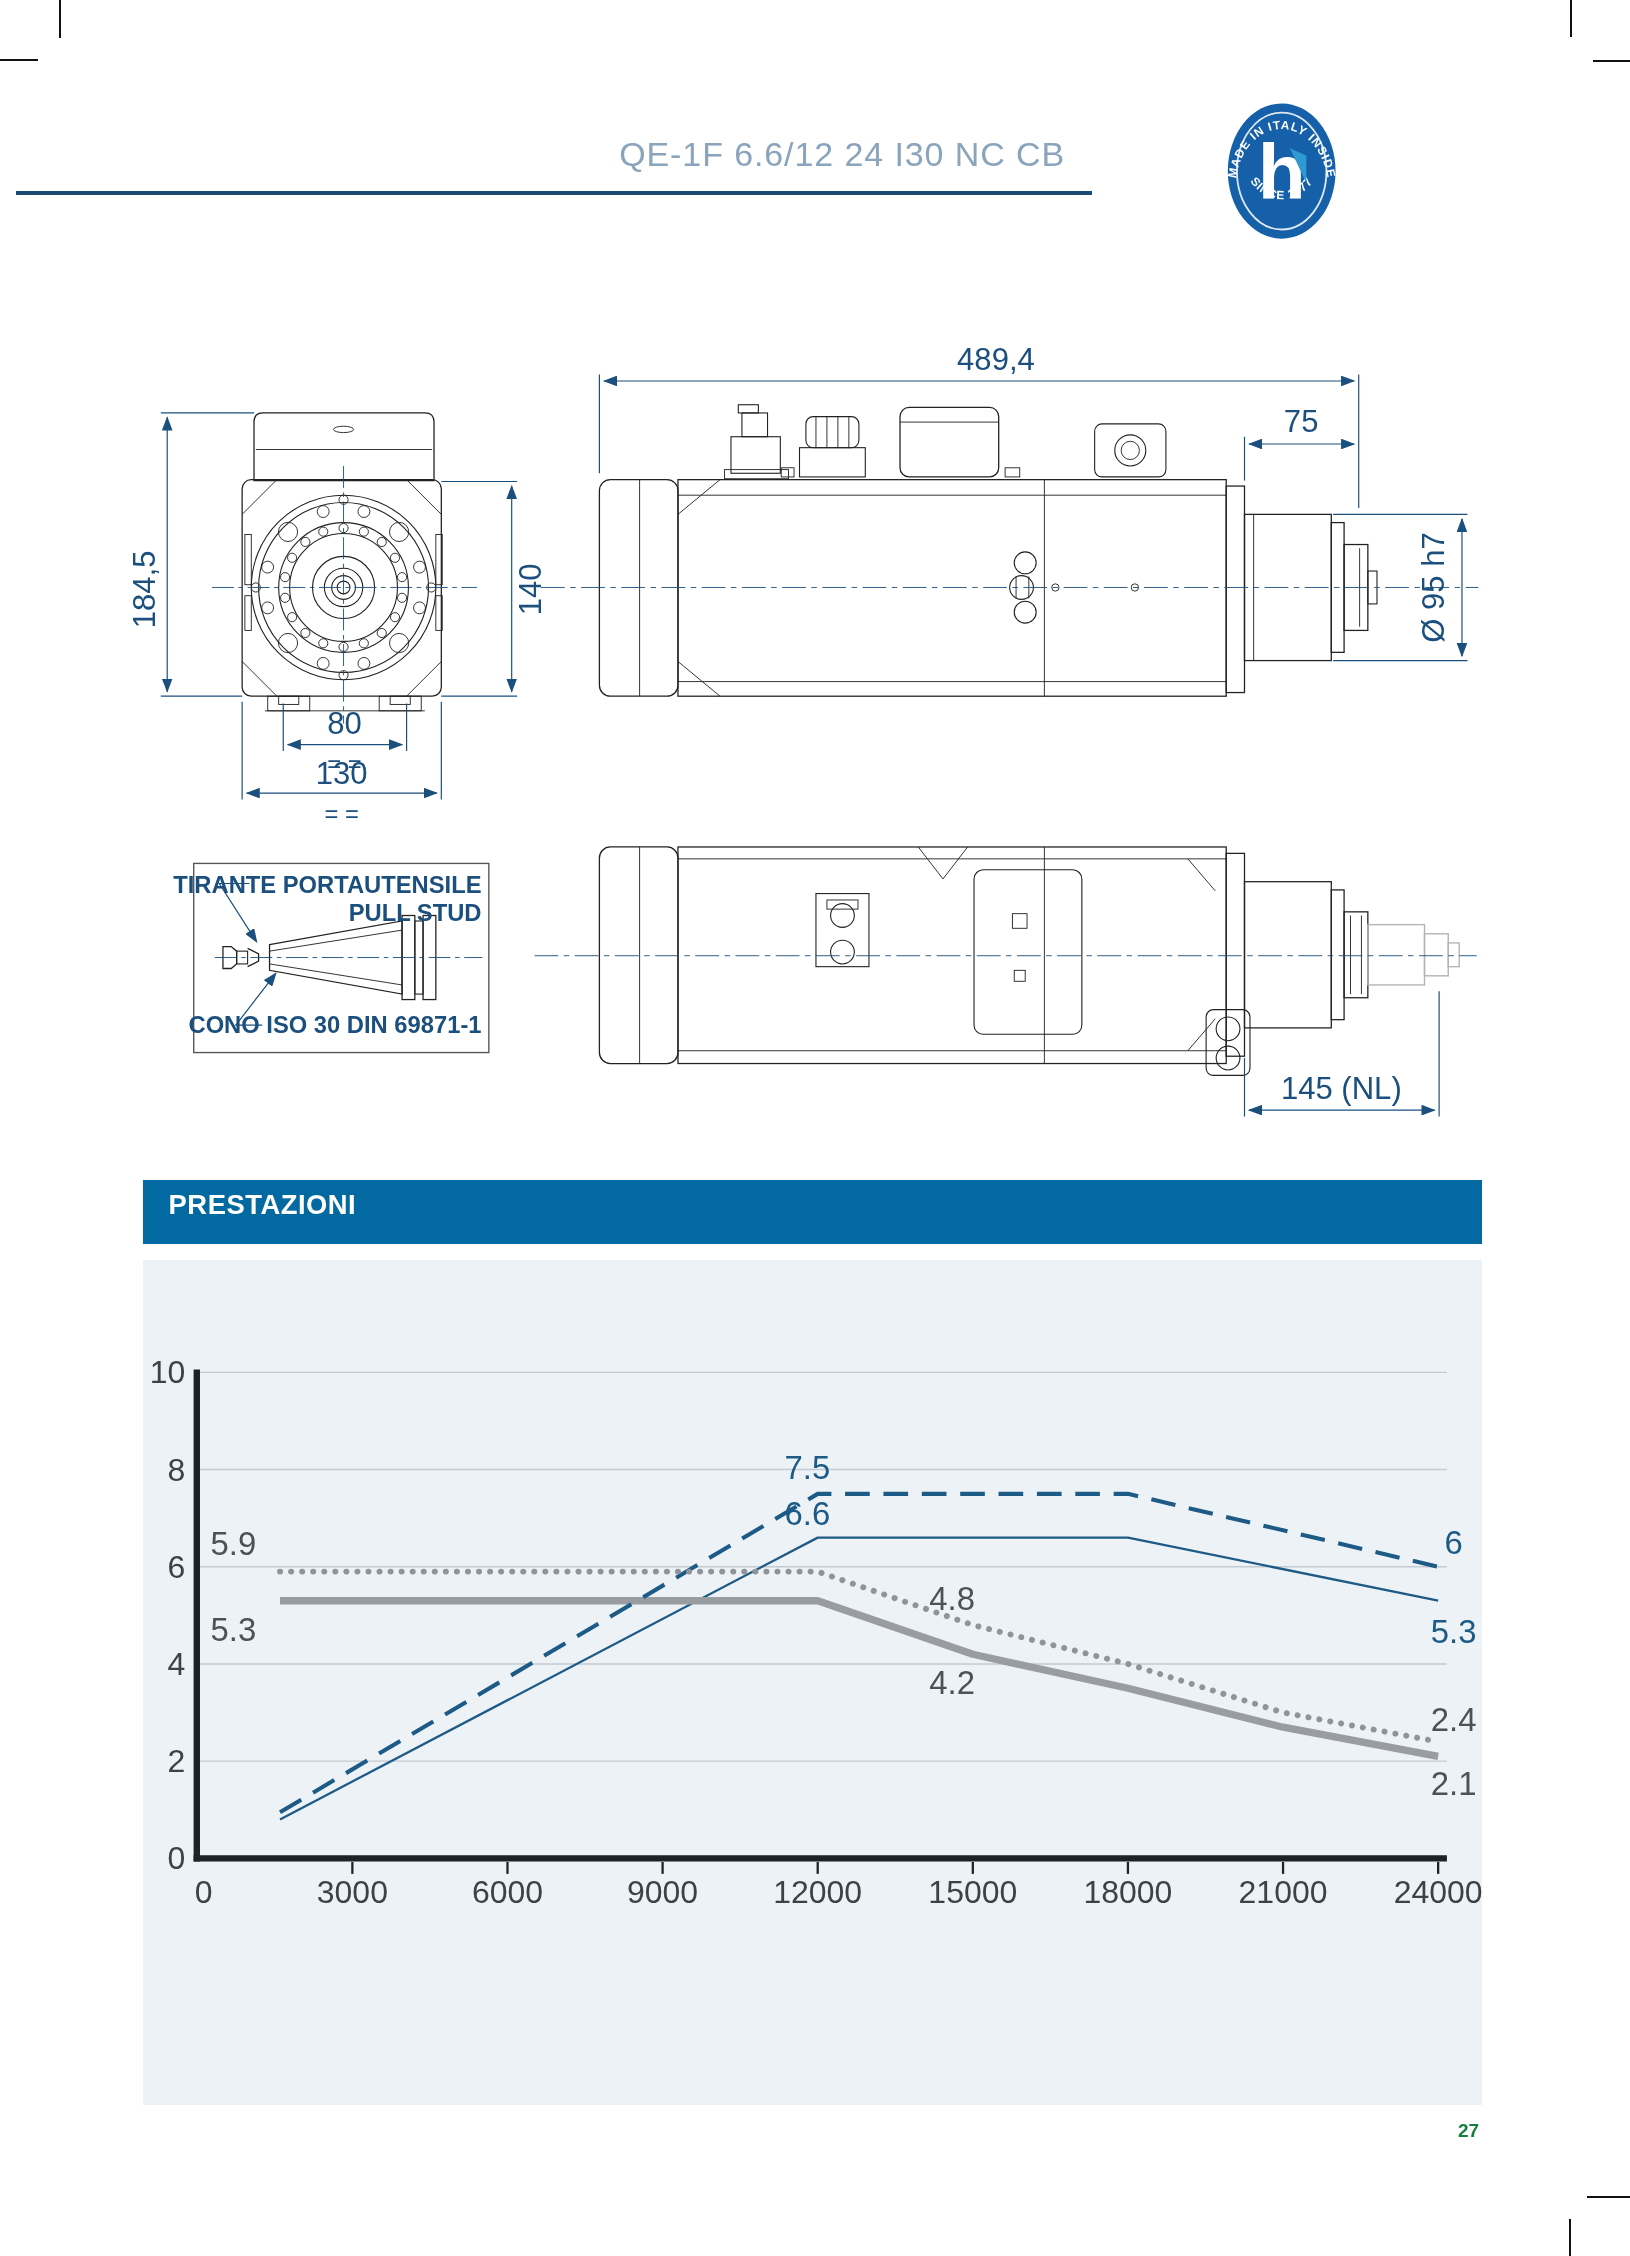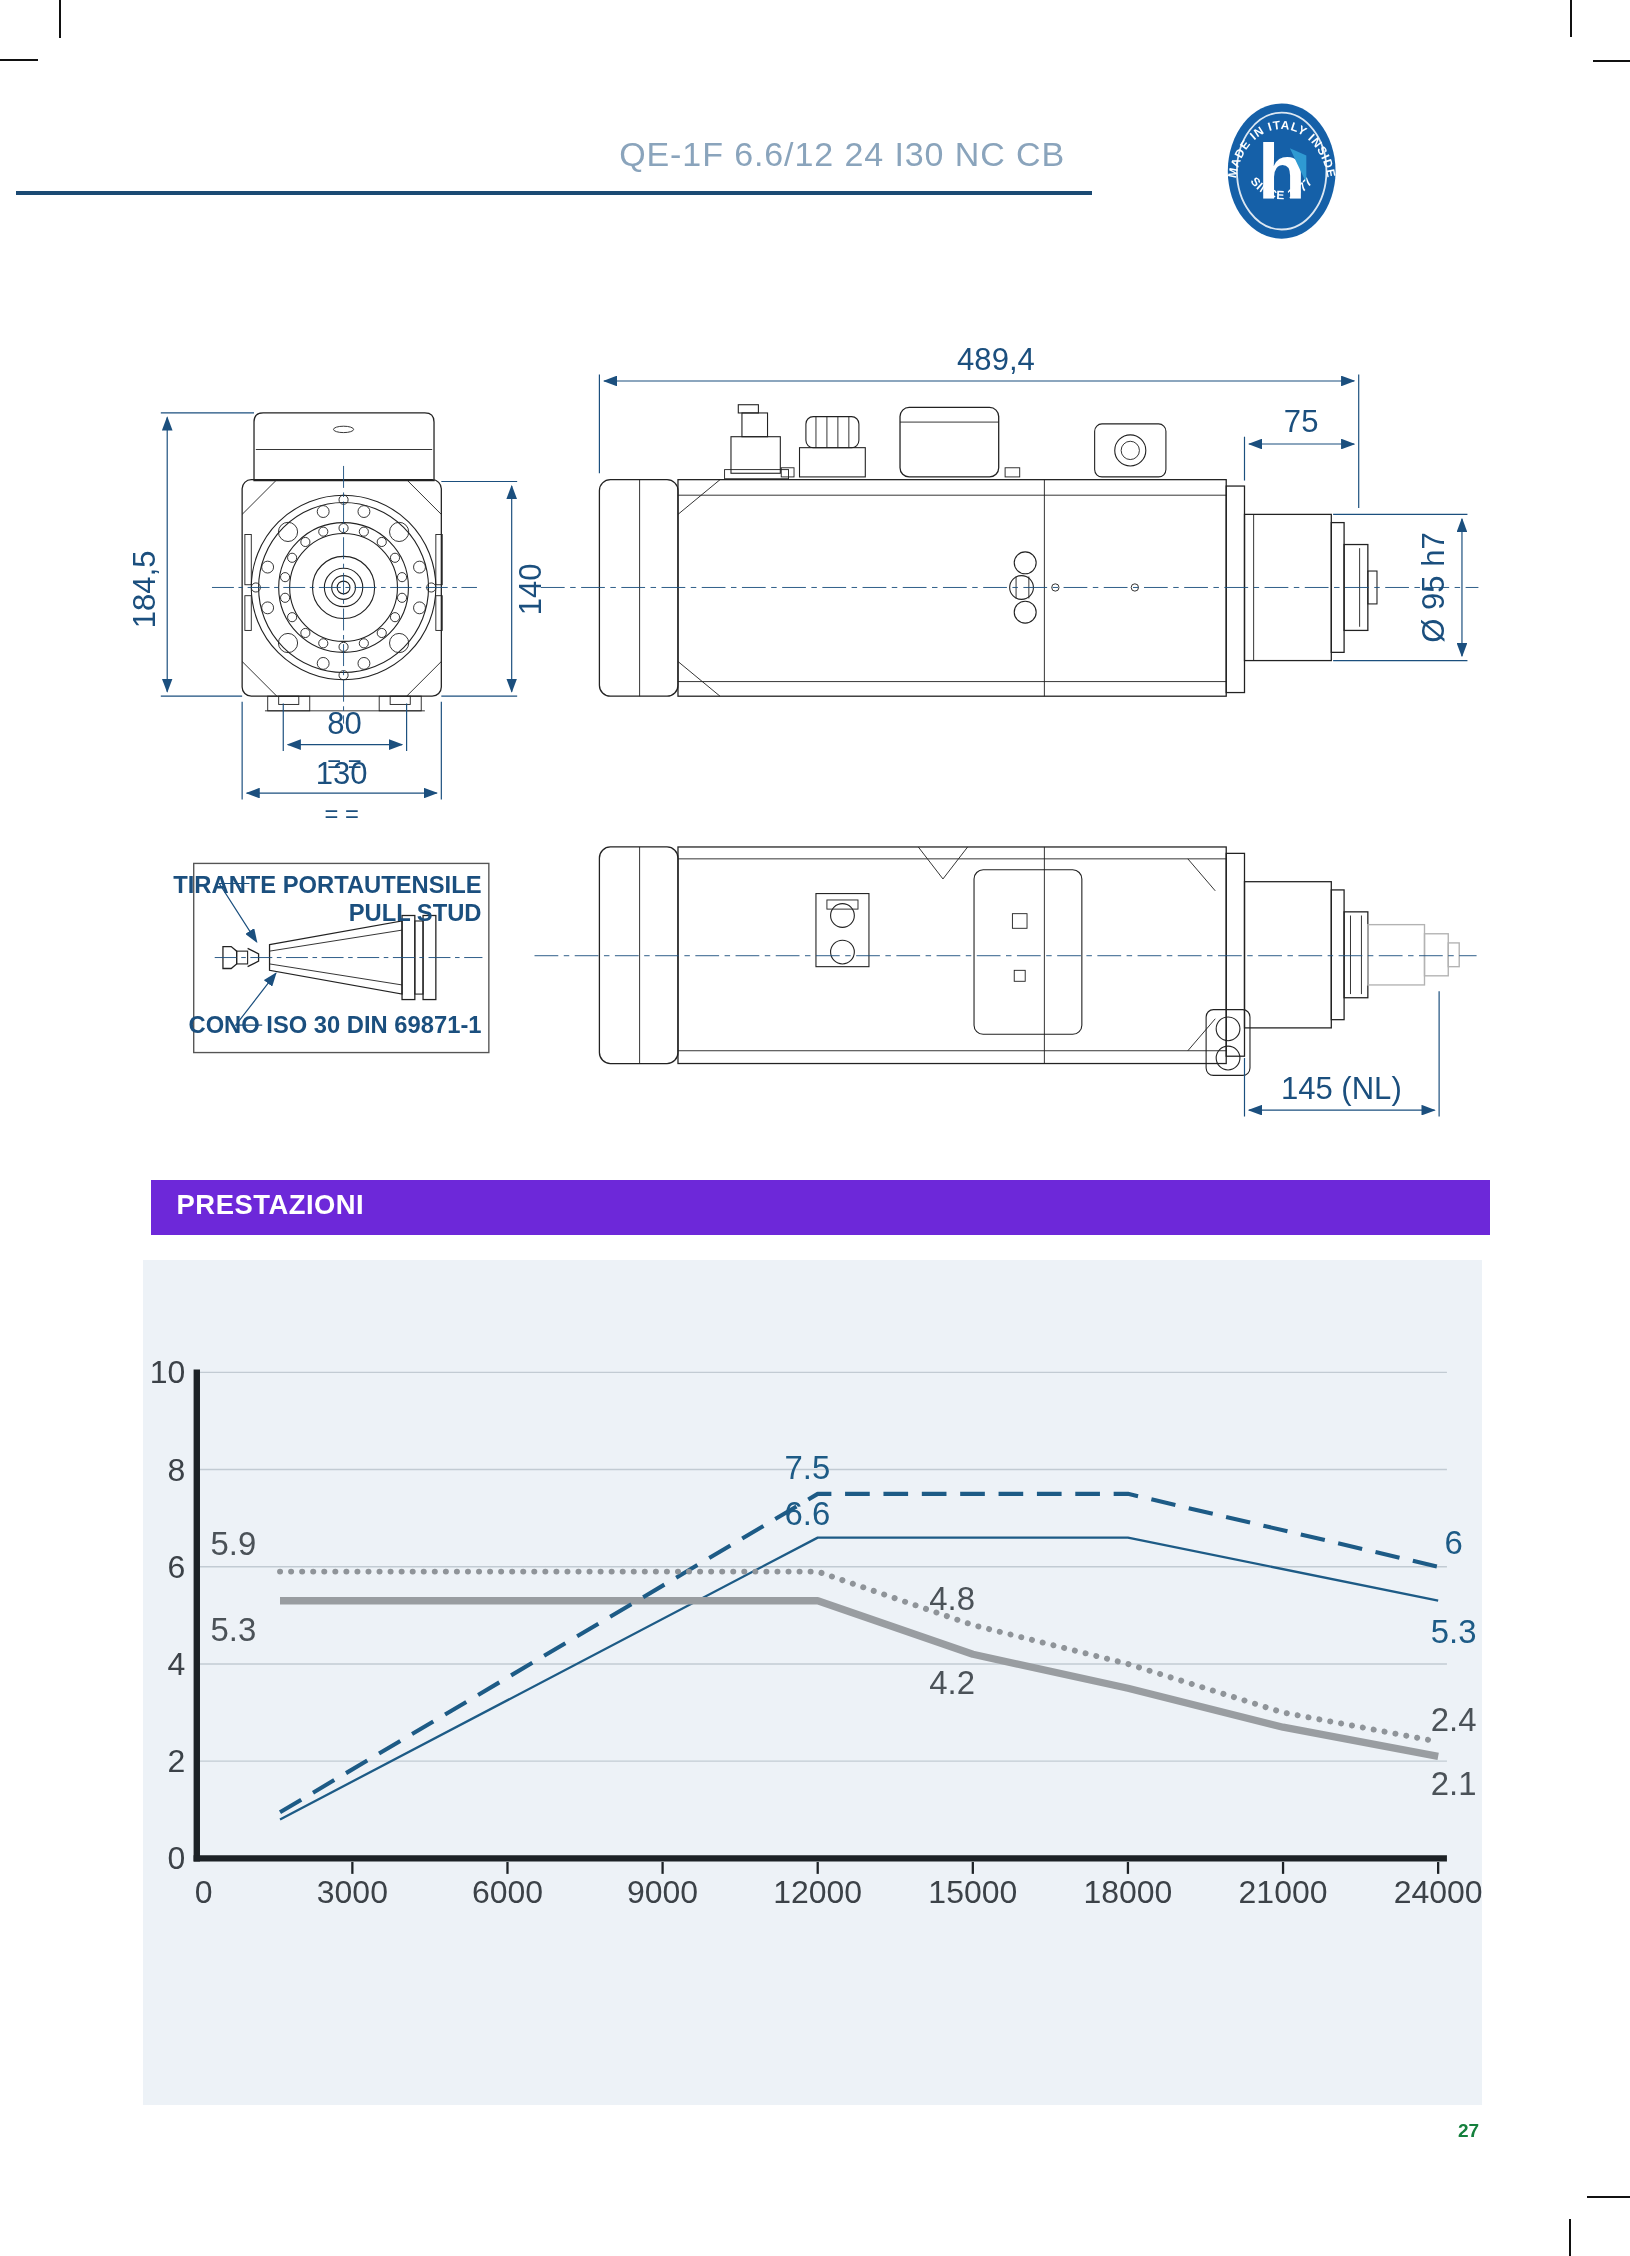--- a/index.html
+++ b/index.html
@@ -5,21 +5,21 @@
   html,body{margin:0;padding:0;background:#ffffff;}
   body{width:1631px;height:2257px;position:relative;font-family:"Liberation Sans",sans-serif;overflow:hidden;}
   .abs{position:absolute;}
   
   .crop{position:absolute;background:#111;}
   
   #model-title{position:absolute;top:135px;left:0;width:1033px;text-align:right;
     font-size:34px;letter-spacing:0.9px;color:#8aa4bc;font-weight:400;margin-left:32px;}
   #header-rule{position:absolute;top:191px;left:16.4px;width:1076px;height:3.7px;background:#1b4a73;}
   
-  #perf-band{position:absolute;left:151px;top:1180px;width:1339px;height:55px;background:#6d28d9;}
+  #perf-band{position:absolute;left:143px;top:1180px;width:1339px;height:64px;background:#0369a1;}
   #perf-title{padding:9.1px 0 0 25.6px;color:#ffffff;font-size:27.4px;font-weight:bold;letter-spacing:0.5px;}
   #perf-subtitle{padding:2.7px 0 0 25.6px;color:rgba(255,255,255,.45);font-size:26.5px;font-weight:bold;}
   #perf-panel{position:absolute;left:143px;top:1260px;width:1339px;height:845px;background:#edf2f7;}
   #chart-area{position:absolute;left:0;top:0;width:1339px;height:845px;}
   
   #page-number{position:absolute;left:1458px;top:2120px;font-size:19px;font-weight:600;color:#15803d;}
   svg text{font-family:"Liberation Sans",sans-serif;}
 </style>
 </head>
 <body>

